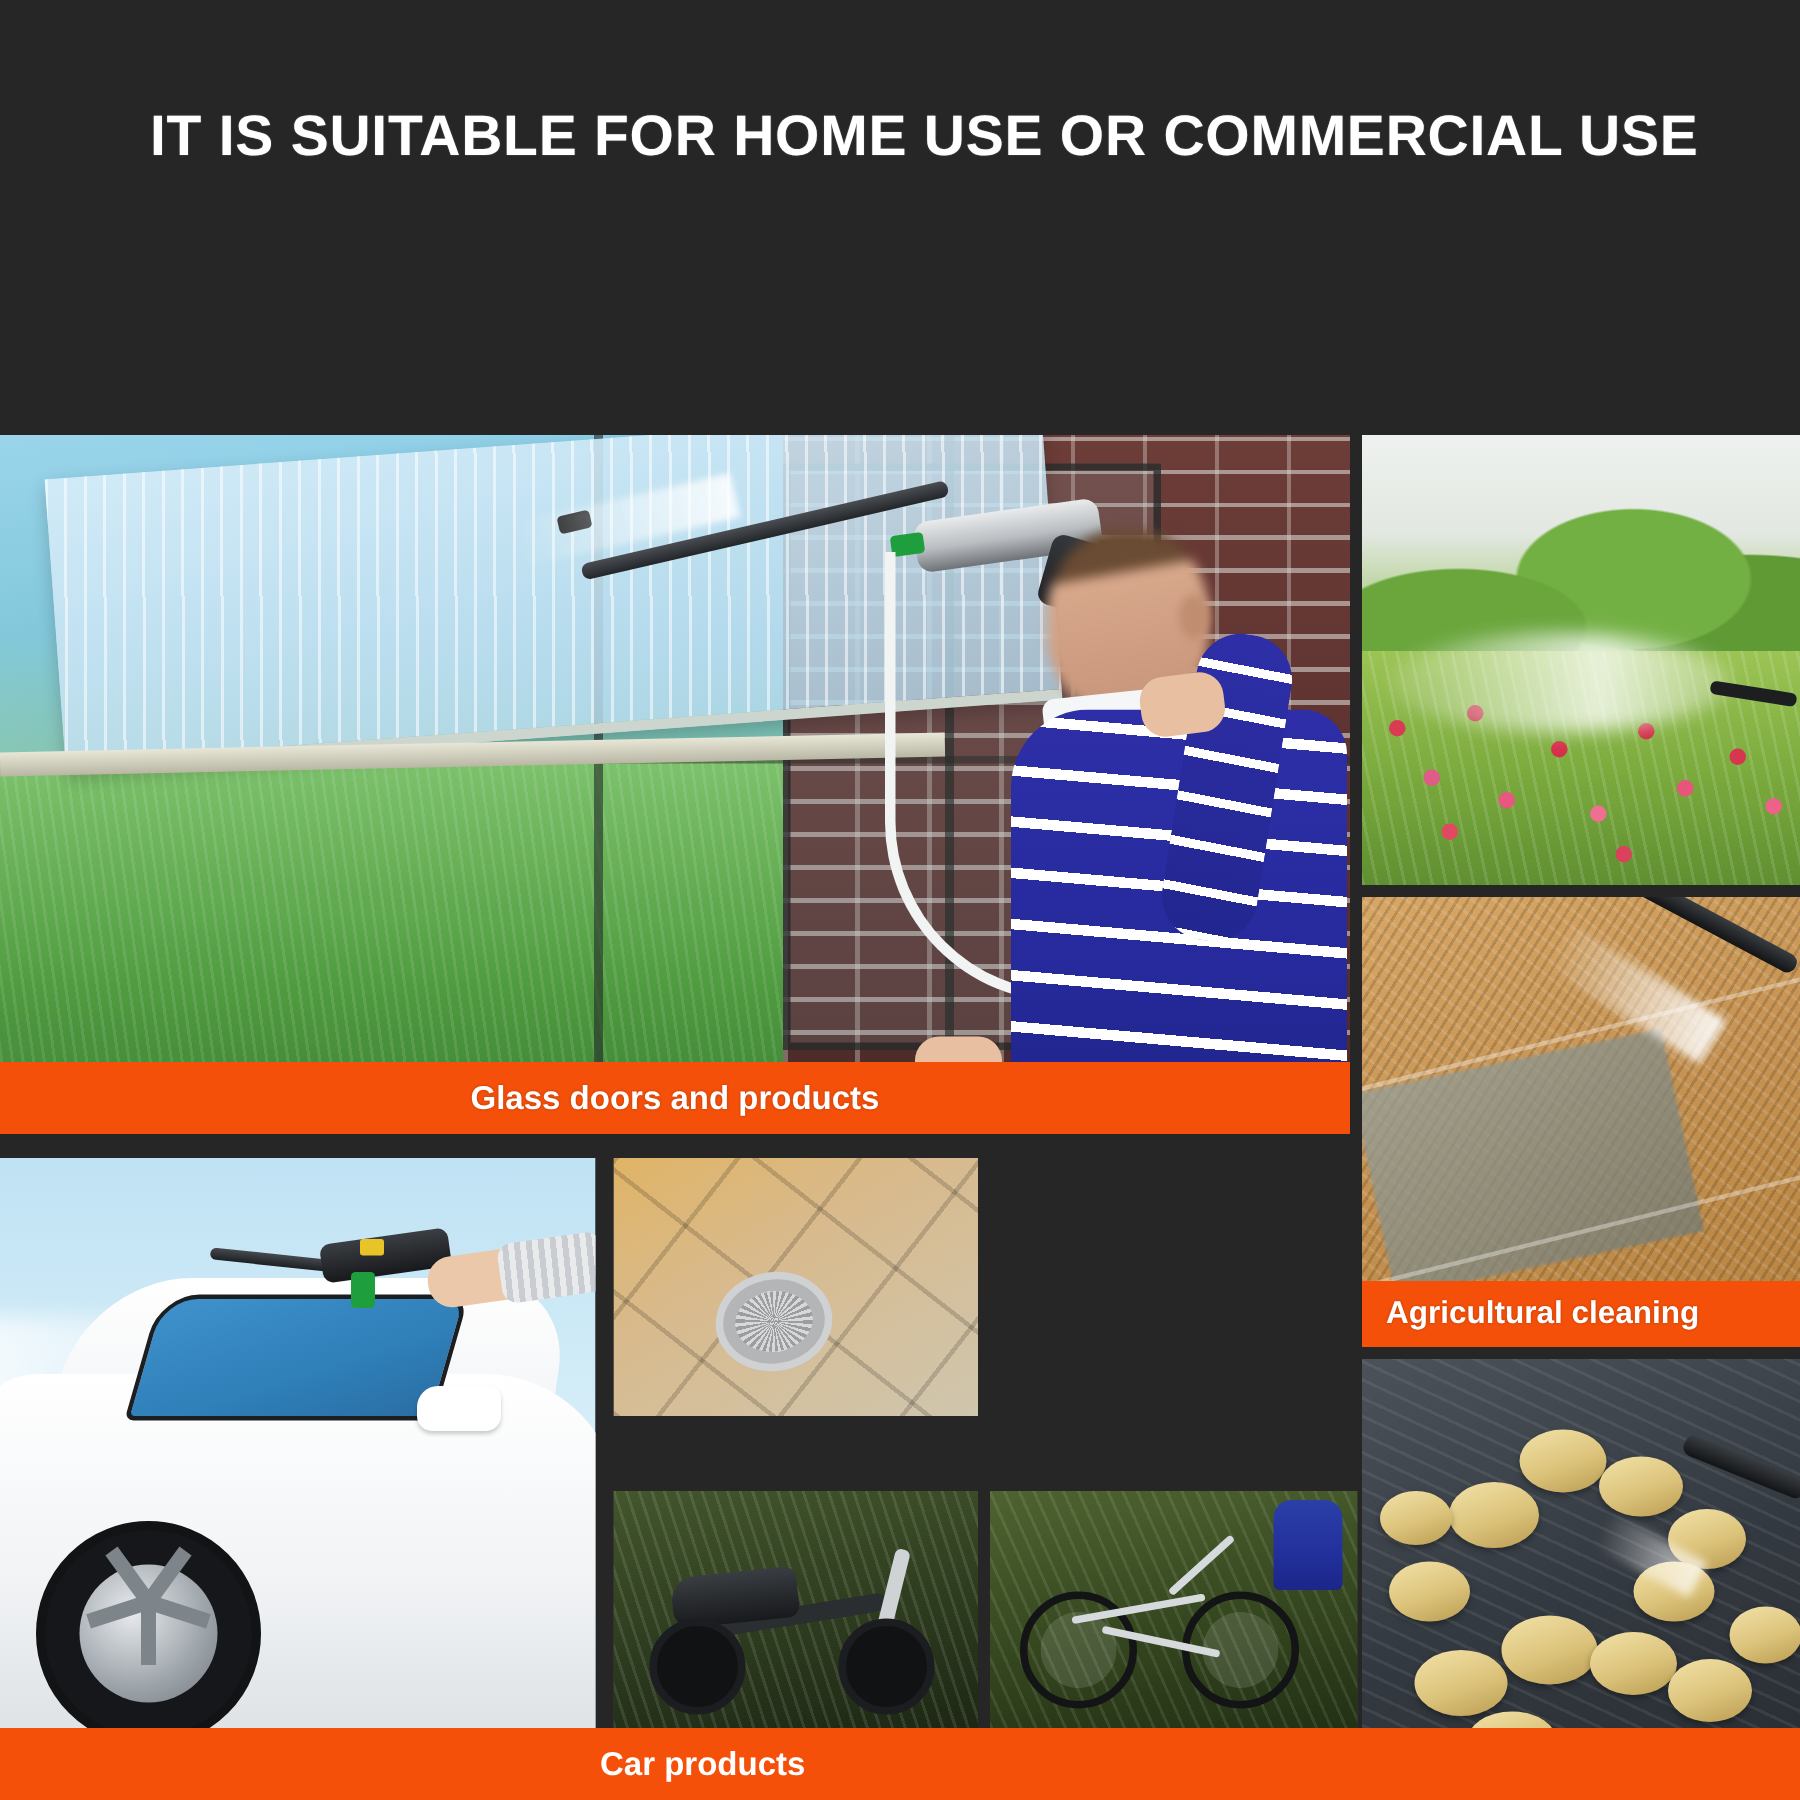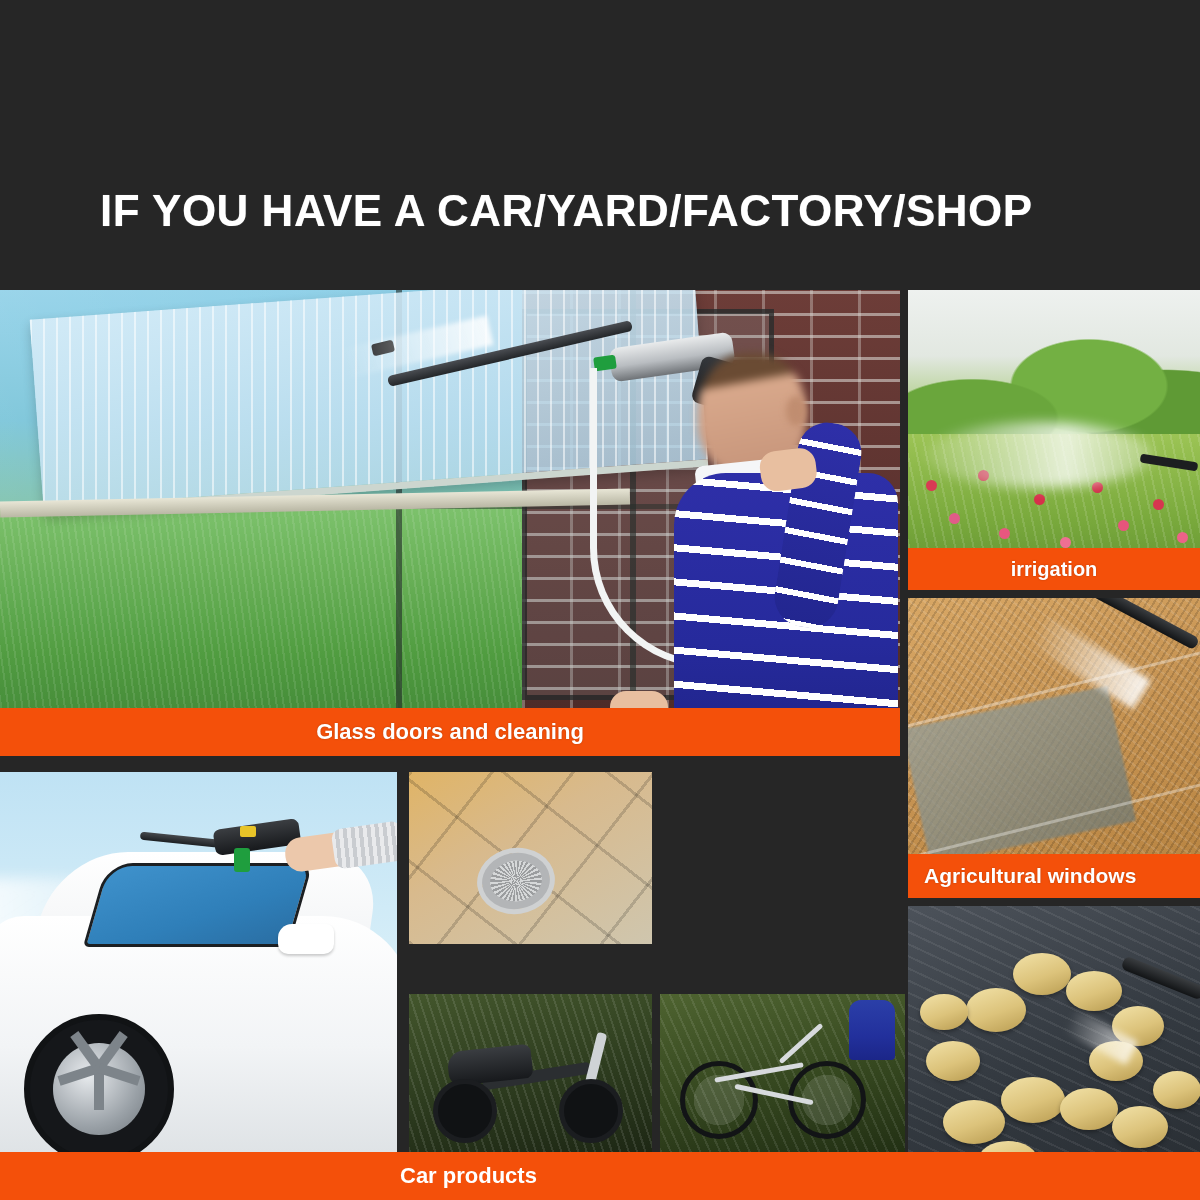--- a/index.html
+++ b/index.html
@@ -320,21 +320,21 @@
     background:#F4500A; color:#fff; font-weight:bold; font-size:22px;
     display:flex; align-items:center; padding-left:400px;
   }
 </style>
 </head>
 <body>
 
 <div class="page">
 
   <div class="header">
-    <div class="headline headline-2">IF YOU HAVE A CAR/YARD/FACTORY/SHOP</div>
+    <div class="headline headline-1">IT IS SUITABLE FOR HOME USE OR COMMERCIAL USE</div>
   </div>
 
   <div class="collage">
 
     <div class="panel p-glass">
       <div class="glass-bg"></div>
       <div class="greenhouse-grass"></div>
       <div class="brick-wall"></div>
       <div class="window-frame-dark"></div>
       <div class="mullion-v" style="left:44%;"></div>
@@ -359,21 +359,21 @@
         <div class="p-head"></div>
         <div class="p-ear"></div>
         <div class="p-collar"></div>
         <div class="p-body"></div>
         <div class="p-arm">
           <div class="p-hand-up"></div>
         </div>
         <div class="p-hand-low"></div>
       </div>
 
-      <div class="caption center cap-glass">Glass doors and cleaning</div>
+      <div class="caption center cap-glass">Glass doors and products</div>
     </div>
 
     <div class="panel p-irrigation">
       <div class="irr-sky"></div>
       <div class="irr-trees"></div>
       <div class="irr-field"></div>
       <div class="irr-flowers">
         <div class="fl" style="left:6%;  top:18%; background:#d93b54;"></div>
         <div class="fl" style="left:14%; top:46%; background:#e05c88;"></div>
         <div class="fl" style="left:24%; top:10%; background:#c72f44;"></div>
@@ -382,31 +382,30 @@
         <div class="fl" style="left:52%; top:66%; background:#ef6f92;"></div>
         <div class="fl" style="left:63%; top:20%; background:#cf2f48;"></div>
         <div class="fl" style="left:72%; top:52%; background:#e7557c;"></div>
         <div class="fl" style="left:84%; top:34%; background:#d6374f;"></div>
         <div class="fl" style="left:92%; top:62%; background:#ec6288;"></div>
         <div class="fl" style="left:18%; top:76%; background:#e2485f;"></div>
         <div class="fl" style="left:58%; top:88%; background:#d9415c;"></div>
       </div>
       <div class="irr-mist"></div>
       <div class="irr-nozzle"></div>
-      <div class="caption center cap-irrigation">irrigation</div>
     </div>
 
     <div class="panel p-agri">
       <div class="agri-ground"></div>
       <div class="agri-clean"></div>
       <div class="agri-seam" style="left:-6%; top:30%; width:112%; transform:rotate(-14deg);"></div>
       <div class="agri-seam" style="left:-6%; top:74%; width:112%; transform:rotate(-14deg);"></div>
       <div class="agri-jet"></div>
       <div class="agri-lance"></div>
-      <div class="caption left cap-agri">Agricultural windows</div>
+      <div class="caption left cap-agri">Agricultural cleaning</div>
     </div>
 
     <div class="panel p-potato">
       <div class="pot-bg"></div>
       <div class="potato" style="left:6%;  top:46%; width:54px; height:40px;"></div>
       <div class="potato" style="left:20%; top:28%; width:60px; height:44px;"></div>
       <div class="potato" style="left:36%; top:16%; width:58px; height:42px;"></div>
       <div class="potato" style="left:54%; top:22%; width:56px; height:40px;"></div>
       <div class="potato" style="left:70%; top:34%; width:52px; height:40px;"></div>
       <div class="potato" style="left:12%; top:66%; width:62px; height:44px;"></div>

